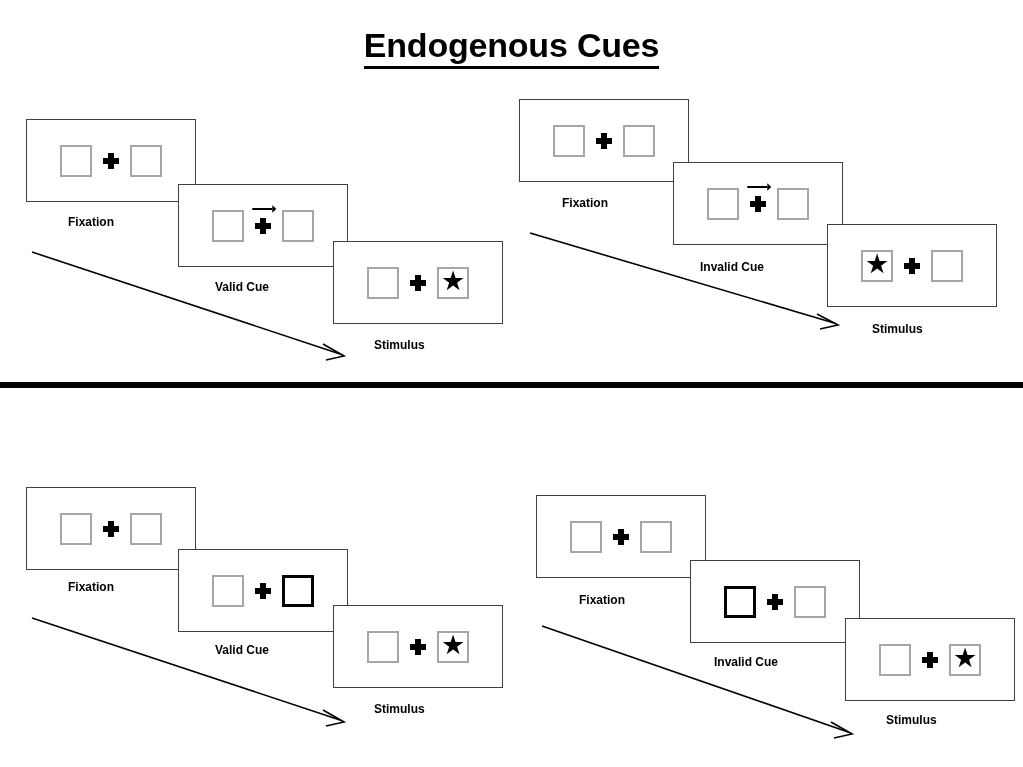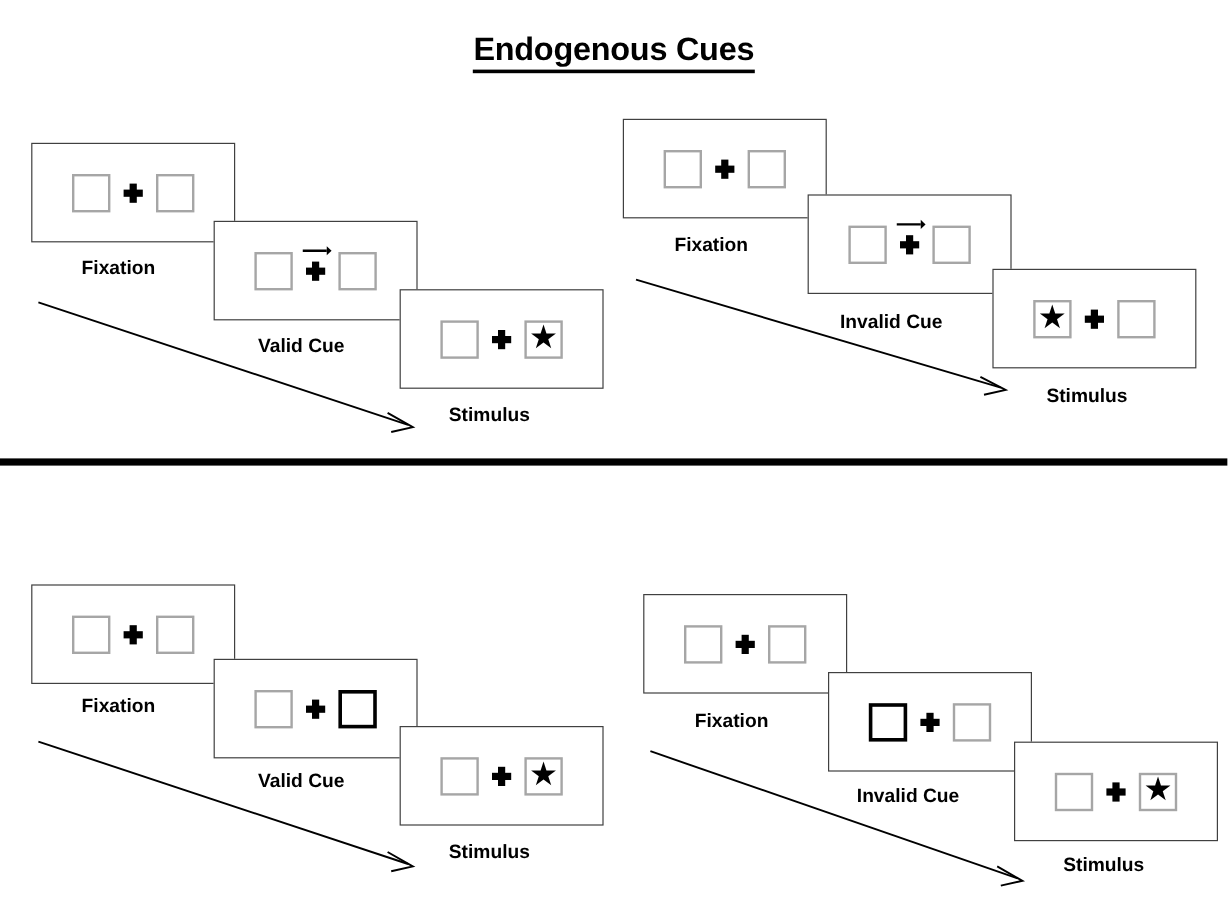--- a/index.html
+++ b/index.html
@@ -10,21 +10,21 @@
     overflow: hidden;
   }
   #root { position: relative; width: 1023px; height: 767px; }
 
   
   .section-title {
     position: absolute;
     width: 100%;
     text-align: center;
     font-weight: bold;
-    font-size: 27px;
+    font-size: 34px;
     color: #000;
     letter-spacing: -0.2px;
   }
   .section-title span {
     border-bottom: 3px solid #000;
     padding-bottom: 1px;
     display: inline-block;
   }
 
   
@@ -91,21 +91,21 @@
     top: -13px;
     transform: translateX(-45%);
     width: 26px; height: 10px;
   }
   .arrow-cue svg { display: block; }
 
   
   .frame-label {
     position: absolute;
     font-weight: bold;
-    font-size: 16px;
+    font-size: 12px;
     color: #000;
     white-space: nowrap;
   }
 
   
   .timearrow {
     position: absolute;
     pointer-events: none;
   }
   .timearrow svg { display: block; overflow: visible; }

